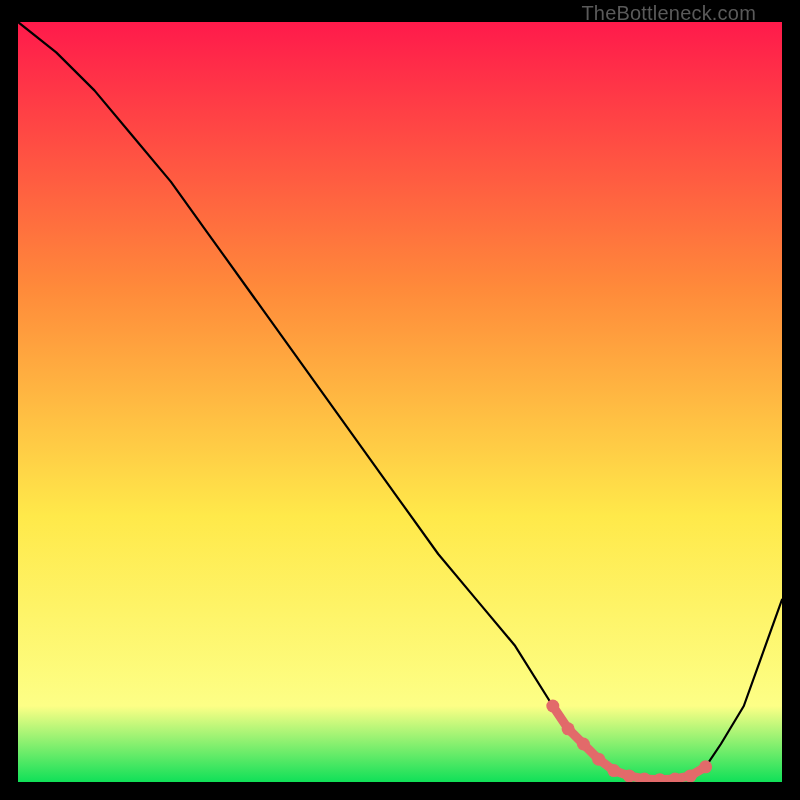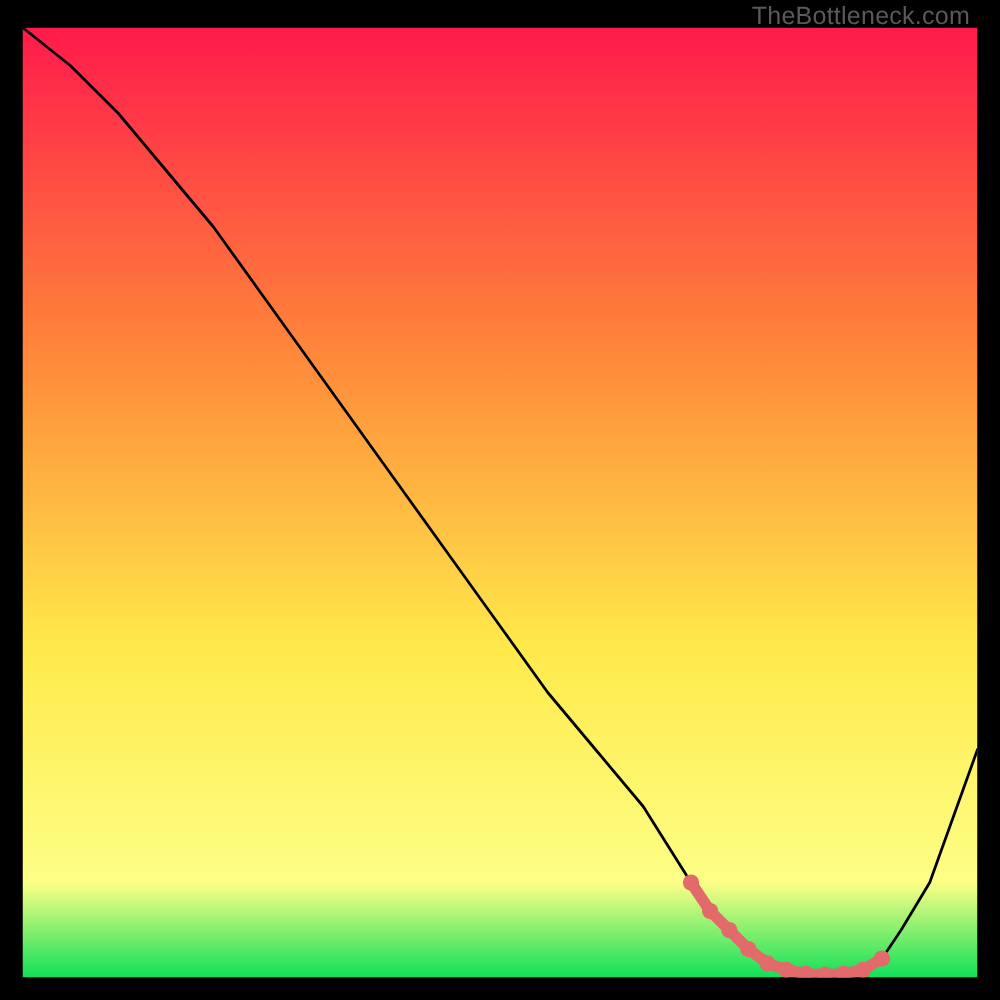--- a/index.html
+++ b/index.html
@@ -8,21 +8,20 @@
     width: 800px;
     height: 800px;
     background: #000000;
     font-family: Arial, Helvetica, sans-serif;
     overflow: hidden;
   }
   .stage {
     position: relative;
     width: 766px;
     height: 800px;
-    padding-left: 20px;
   }
   .watermark {
     position: absolute;
     top: 2px;
     right: 10px;
     color: #5a5a5a;
     font-size: 20px;
     font-weight: 400;
     letter-spacing: 0.2px;
     user-select: none;

